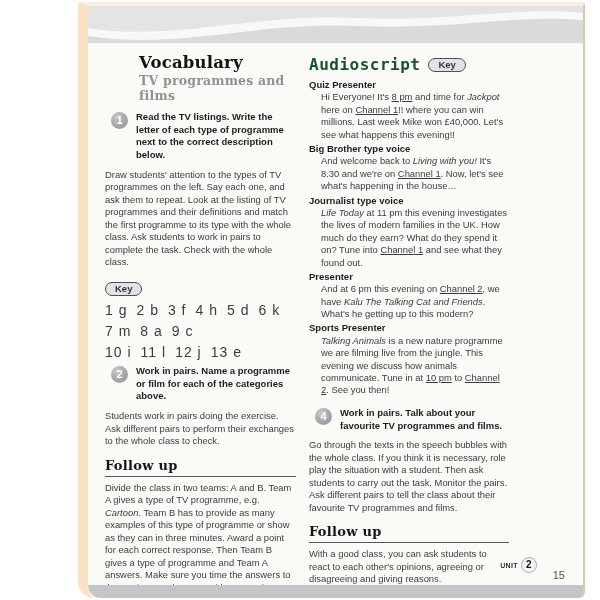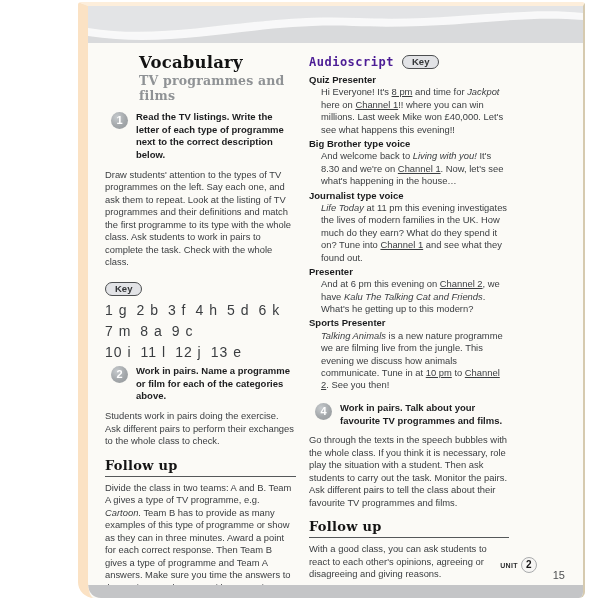--- a/index.html
+++ b/index.html
@@ -51,21 +51,21 @@
   .key-pair{display:inline-block;margin-right:9px;letter-spacing:1px;}
   .fu-title{
     font-family:"DejaVu Serif","Liberation Serif",serif;
     font-weight:bold;font-size:13px;color:#141414;margin:10px 0 3px 0;letter-spacing:.3px;
   }
   .rule{border:none;border-top:1.3px solid #55585a;margin:0 0 5px 0;}
 
   .as-head{display:flex;align-items:center;margin:2px 0 5px 0;}
   .as-title{
     font-family:"DejaVu Sans Mono","Liberation Mono",monospace;
-    font-weight:bold;font-size:12px;color:#4c1d95;letter-spacing:.5px;margin-right:8px;
+    font-weight:bold;font-size:16px;color:#14532d;letter-spacing:.5px;margin-right:8px;
   }
   .speaker{font-weight:bold;font-size:9.5px;color:#1b1c1e;margin-top:2px;line-height:1.3;}
   .dialogue{padding-left:12px;font-size:9.4px;line-height:1.32;color:#3a3d40;}
   .u{text-decoration:underline;}
   .i{font-style:italic;}
 
   .footer{
     position:absolute;right:18px;bottom:17px;display:flex;align-items:center;
   }
   .unit-label{font-size:7px;font-weight:bold;color:#2c2d2f;letter-spacing:.3px;margin-right:3px;}

